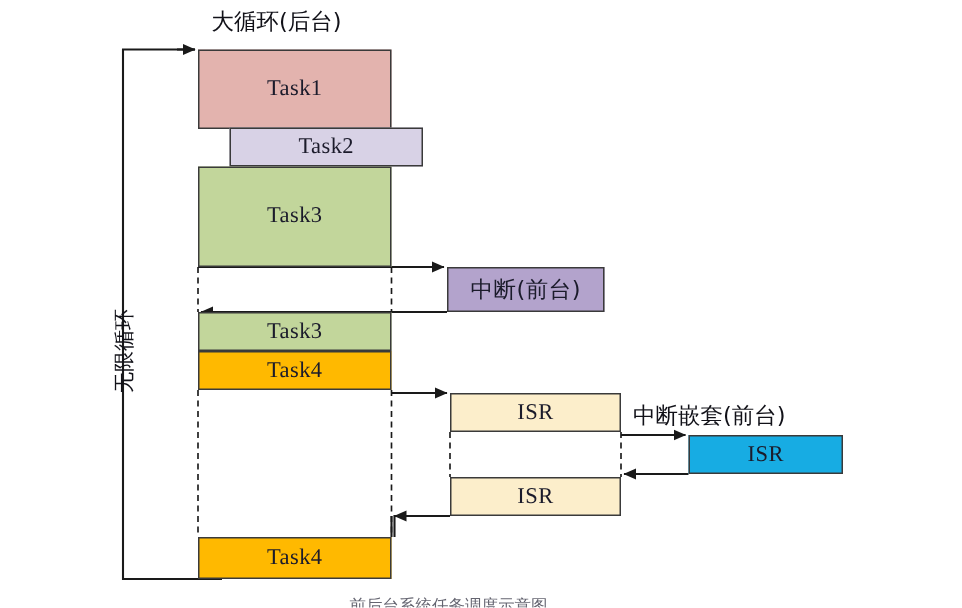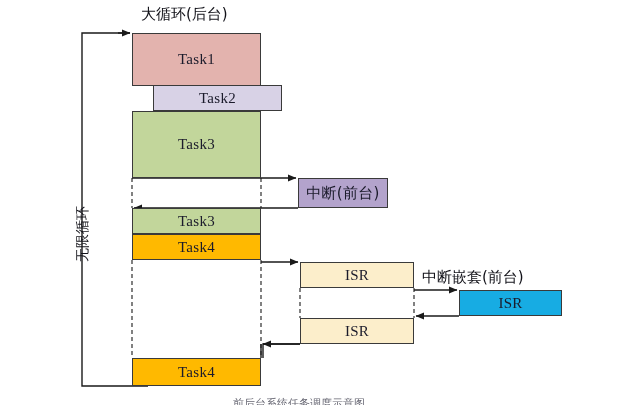--- a/index.html
+++ b/index.html
@@ -128,21 +128,21 @@
   </div>
 
   <div class="box" style="left:132px;top:234px;width:129px;height:26px;background:#ffb900;">
     <span>Task4</span>
   </div>
 
   <div class="box" style="left:132px;top:358px;width:129px;height:28px;background:#ffb900;">
     <span>Task4</span>
   </div>
 
-  <div class="box" style="left:298px;top:178px;width:90px;height:30px;background:#b3a3cc;">
+  <div class="box" style="left:298px;top:178px;width:105px;height:30px;background:#b3a3cc;">
     <span class="cjk">中断(前台)</span>
   </div>
 
   <div class="box" style="left:300px;top:262px;width:114px;height:26px;background:#fceecb;">
     <span>ISR</span>
   </div>
 
   <div class="box" style="left:300px;top:318px;width:114px;height:26px;background:#fceecb;">
     <span>ISR</span>
   </div>

